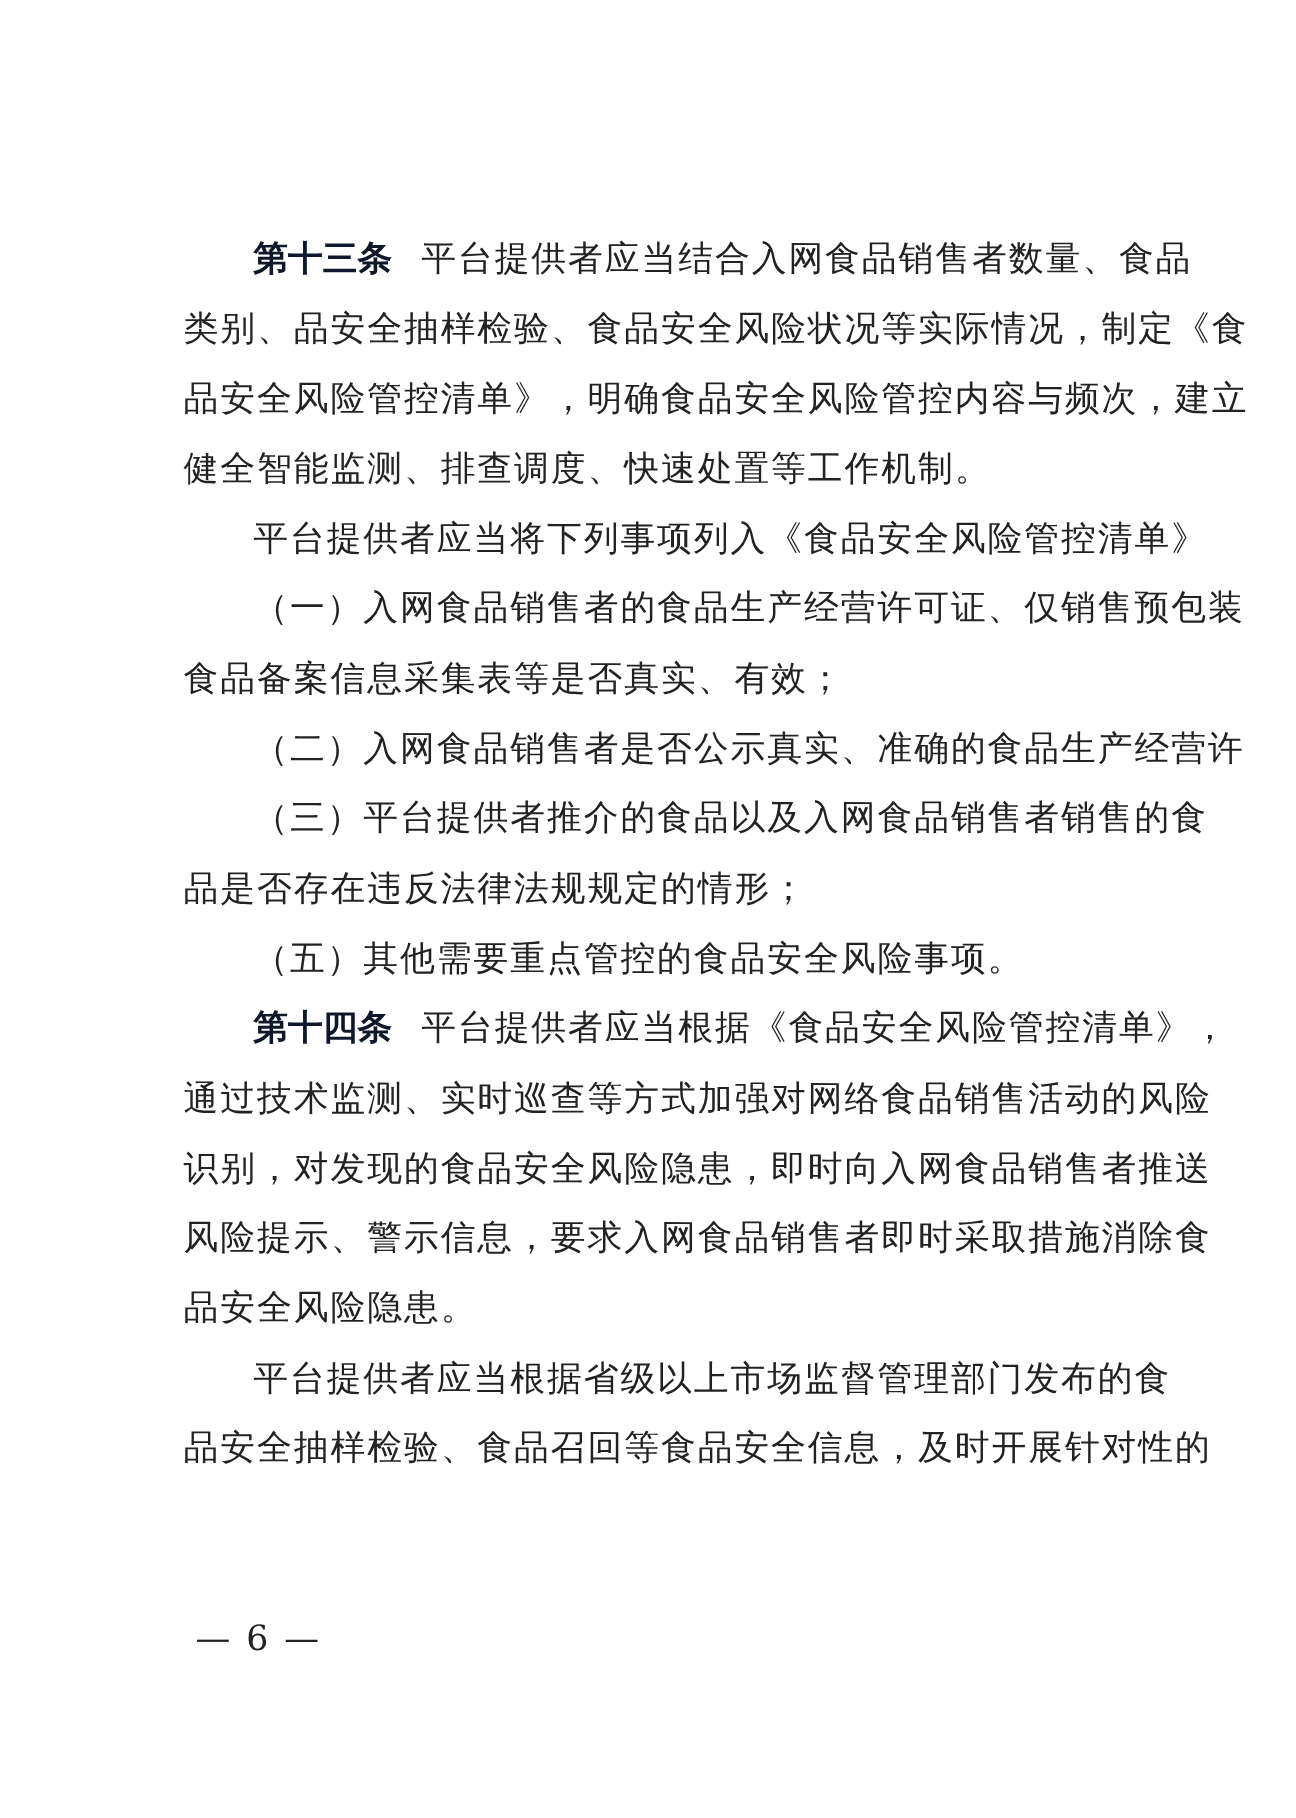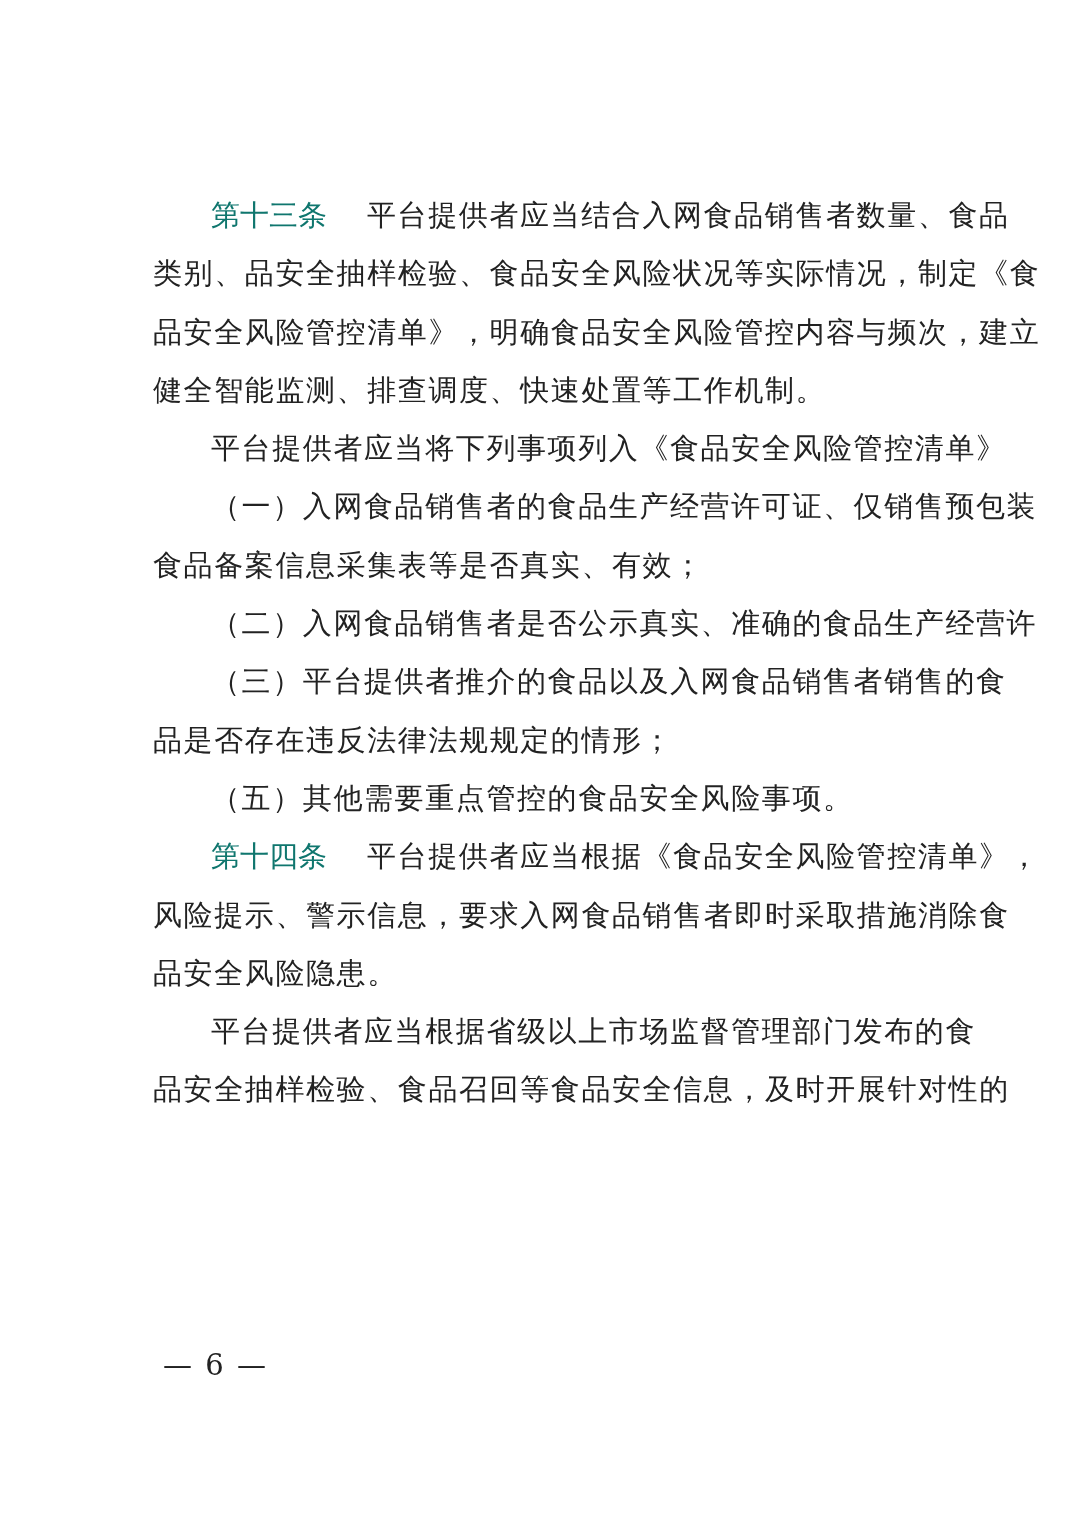--- a/index.html
+++ b/index.html
@@ -10,21 +10,21 @@
       color: #222222;
     }
     .page { position: absolute; left: 153px; top: 190px; width: 780px; }
     .line {
       height: 58.3px; line-height: 50px; font-size: 29px;
       white-space: nowrap; letter-spacing: 1.6px;
       text-align: justify; text-align-last: justify;
     }
     .line.last { text-align-last: left; }
     .indent { padding-left: 58px; }
-    .bold { font-family: "DejaVu Sans", "Liberation Sans", sans-serif; font-weight: normal; color: #0f766e; margin-right: 40px; letter-spacing: 0; }
+    .bold { font-family: "DejaVu Sans", "Liberation Sans", sans-serif; font-weight: bold; color: #0f172a; margin-right: 24px; letter-spacing: 0; }
     .footer { position: absolute; left: 163px; top: 1340px; font-size: 29px; line-height: 50px; letter-spacing: 2px; }
   </style>
 </head>
 <body>
 
 <div class="page">
 
   <div class="line indent"><span class="bold">第十三条</span><span>平台提供者应当结合入网食品销售者数量、食品</span></div>
   <div class="line">类别、品安全抽样检验、食品安全风险状况等实际情况，制定《食</div>
   <div class="line">品安全风险管控清单》，明确食品安全风险管控内容与频次，建立</div>
@@ -33,20 +33,22 @@
   <div class="line indent">平台提供者应当将下列事项列入《食品安全风险管控清单》</div>
 
   <div class="line indent">（一）入网食品销售者的食品生产经营许可证、仅销售预包装</div>
   <div class="line last">食品备案信息采集表等是否真实、有效；</div>
   <div class="line indent">（二）入网食品销售者是否公示真实、准确的食品生产经营许</div>
   <div class="line indent">（三）平台提供者推介的食品以及入网食品销售者销售的食</div>
   <div class="line last">品是否存在违反法律法规规定的情形；</div>
   <div class="line indent last">（五）其他需要重点管控的食品安全风险事项。</div>
 
   <div class="line indent"><span class="bold">第十四条</span><span>平台提供者应当根据《食品安全风险管控清单》，</span></div>
+  <div class="line">通过技术监测、实时巡查等方式加强对网络食品销售活动的风险</div>
+  <div class="line">识别，对发现的食品安全风险隐患，即时向入网食品销售者推送</div>
   <div class="line">风险提示、警示信息，要求入网食品销售者即时采取措施消除食</div>
   <div class="line last">品安全风险隐患。</div>
 
   <div class="line indent">平台提供者应当根据省级以上市场监督管理部门发布的食</div>
   <div class="line">品安全抽样检验、食品召回等食品安全信息，及时开展针对性的</div>
 </div>
 
 <div class="footer">— 6 —</div>
 
 </body></html>

